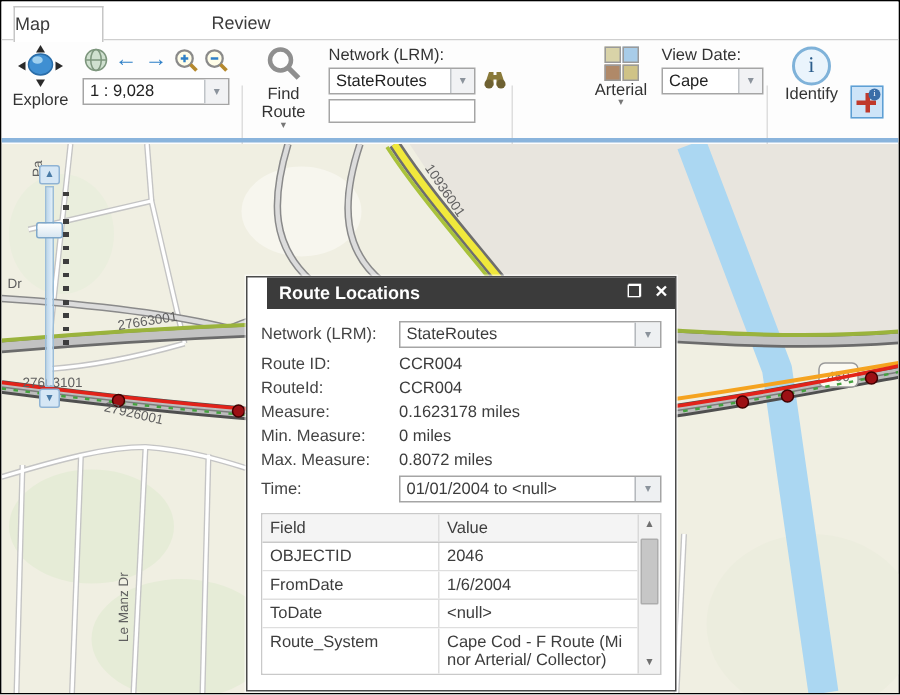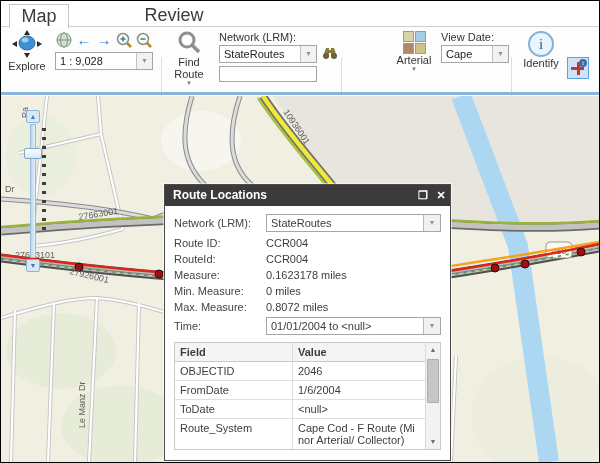--- a/index.html
+++ b/index.html
@@ -2,21 +2,21 @@
 <html><head>
 <meta charset="utf-8">
 <style>
   html,body{margin:0;padding:0;background:#fff;}
   *{box-sizing:border-box;font-family:"Liberation Sans",sans-serif;}
   #app{position:relative;width:600px;height:463px;border:1px solid #000;overflow:hidden;background:#fff;}
 
   
   #ribbon{position:absolute;left:0;top:0;width:598px;height:95px;background:#fdfdfd;}
   #tabbar{position:absolute;left:0;top:0;width:598px;height:26px;background:#fff;border-bottom:1px solid #cfcfcf;}
-  .tab{position:absolute;top:3px;height:23px;line-height:22px;text-align:center;font-size:18px;color:#3c3c3c;cursor:default;}
+  .tab{position:absolute;top:3px;height:23px;line-height:22px;text-align:left;font-size:12px;color:#3c3c3c;cursor:default;}
   .tab.active{background:#fff;border:1px solid #c6c6c6;border-bottom:none;height:24px;z-index:2;}
   #ribbon-body{position:absolute;left:0;top:26px;width:598px;height:65px;background:#fdfdfd;}
   .vsep{position:absolute;top:30px;height:58px;width:1px;background:#dedede;}
   #ribbon-blue{position:absolute;left:0;top:91px;width:598px;height:3px;background:#8ab4dc;}
   .group-label{position:absolute;top:78px;font-size:10px;color:#68788e;text-align:center;}
   .big-btn{position:absolute;display:flex;flex-direction:column;align-items:center;font-size:11px;color:#333;cursor:default;}
   .small-ico{position:absolute;width:18px;height:16px;text-align:center;}
   .blue-arrow{font-size:15px;font-weight:bold;color:#2f80c8;line-height:16px;}
   .combo{position:absolute;height:18px;border:1px solid #a5a5a5;background:#fff;display:flex;align-items:center;font-size:11px;color:#222;}
   .combo .val{flex:1;padding-left:4px;white-space:nowrap;overflow:hidden;}
@@ -43,37 +43,37 @@
 
   
   #zoom-slider{position:absolute;left:22px;top:14px;width:22px;height:162px;}
   .slider-btn{position:absolute;left:3px;width:14px;height:13px;background:#d6e7f5;border:1px solid #8fb3d4;border-radius:2px;color:#4a7ba6;font-size:7px;line-height:12px;text-align:center;}
   #slider-track{position:absolute;left:7px;top:14px;width:6px;height:134px;background:linear-gradient(to right,#bcd6ec,#e3f0fa);border:1px solid #9bbdd9;}
   #slider-thumb{position:absolute;left:1px;top:38px;width:18px;height:11px;background:linear-gradient(#fdfefe,#d9e7f2);border:1px solid #7fa8cb;border-radius:2px;}
   #slider-ticks{position:absolute;left:41px;top:32px;width:4px;height:106px;background:repeating-linear-gradient(to bottom,#3d3d3d 0 3px,transparent 3px 9px);}
 
   
   #dialog{position:absolute;left:163px;top:88px;width:287px;height:277px;background:#fff;border:1px solid #4a4a4a;box-shadow:0 0 0 1px rgba(255,255,255,.55);}
-  #dialog-title{height:21px;background:#3b3b3b;color:#fff;font-size:12px;font-weight:bold;line-height:21px;padding-left:8px;display:flex;}
+  #dialog-title{height:21px;background:#3b3b3b;color:#fff;font-size:12px;font-weight:bold;line-height:21px;padding-left:8px;display:flex;margin-left:13px;}
   #dialog-title .spacer{flex:1;}
   .title-btn{color:#fff;width:18px;text-align:center;font-size:11px;line-height:21px;}
   #dialog-content{padding:6px 9px 0 9px;font-size:11px;color:#3d3d3d;}
   .dlg-row{display:flex;align-items:center;height:15px;margin-bottom:1px;}
   .dlg-row.tall{height:22px;}
   .dlg-label{width:92px;flex:none;color:#444;}
   .dlg-combo{flex:1;height:18px;border:1px solid #a5a5a5;background:#fff;display:flex;align-items:center;}
   .dlg-combo .val{flex:1;padding-left:4px;white-space:nowrap;overflow:hidden;}
   .dlg-combo .arrow{width:17px;height:100%;background:#eef0f2;border-left:1px solid #b5b9bd;color:#8b939c;font-size:8px;line-height:16px;text-align:center;flex:none;}
 
   
   #attr-table{margin-top:5px;border:1px solid #c9c9c9;width:267px;display:flex;}
   #attr-cols{flex:1;}
   .t-row{display:flex;border-bottom:1px solid #dedede;background:#fff;}
   .t-row:last-child{border-bottom:none;}
-  .t-head{background:#f4f4f4;font-weight:bold;border-bottom:1px solid #c9c9c9;align-items:center;}
+  .t-head{background:#f4f4f4;font-weight:normal;border-bottom:1px solid #c9c9c9;align-items:center;}
   .t-cell{padding:3px 5px;font-size:11px;color:#3d3d3d;}
   .c-field{width:118px;flex:none;border-right:1px solid #dedede;}
   .c-value{flex:1;}
   #t-scroll{width:15px;flex:none;background:#f2f2f2;border-left:1px solid #d9d9d9;position:relative;}
   .sc-btn{position:absolute;left:0;width:14px;height:14px;color:#707070;font-size:7px;line-height:14px;text-align:center;}
   #sc-thumb{position:absolute;left:1px;top:16px;width:12px;height:44px;background:#c6c6c6;border:1px solid #adadad;border-radius:1px;}
 </style>
 </head>
 <body>
 

